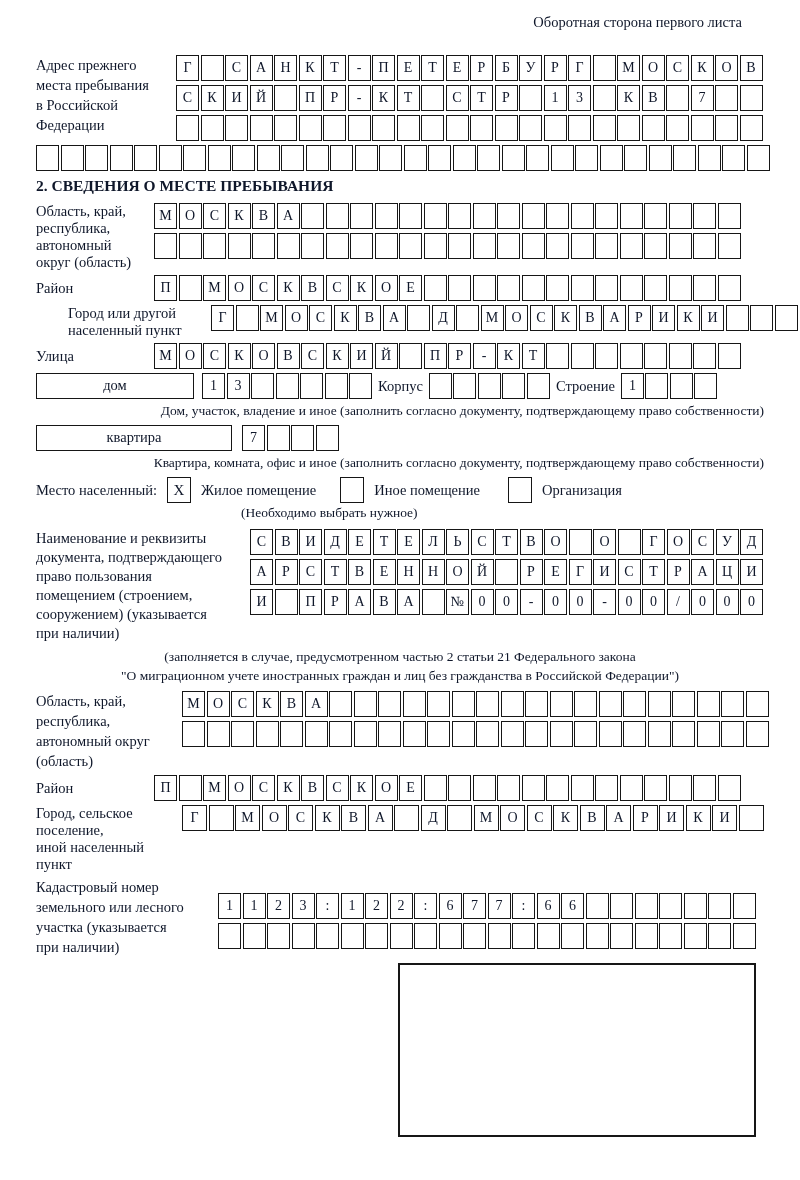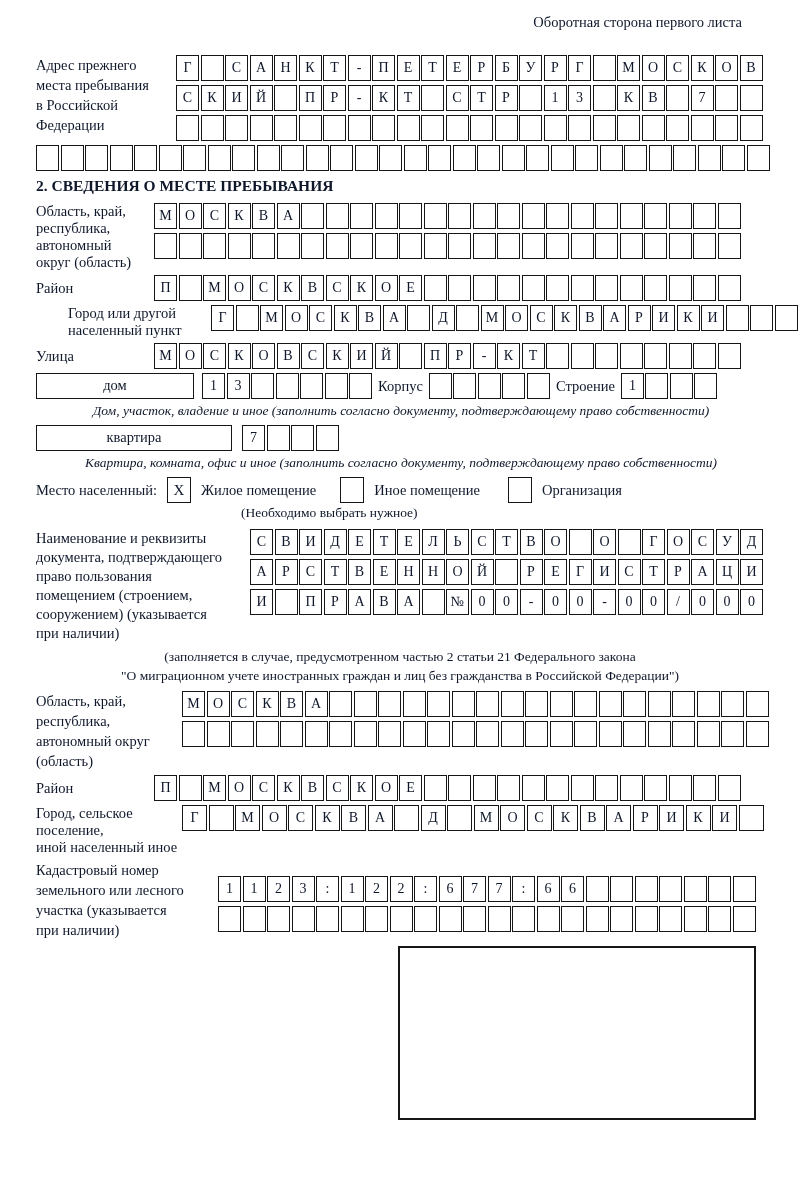--- a/index.html
+++ b/index.html
@@ -9,21 +9,21 @@
   .frow{display:flex;align-items:flex-start;margin-bottom:4px;}
   .lbl{font-size:14.5px;line-height:17px;white-space:pre-line;flex:none;}
   .w-addr{width:140px;} .w-reg{width:118px;} .w-city{width:143px;margin-left:32px;}
   .w-doc{width:214px;} .w-kad{width:182px;} .w-reg2{width:146px;}
   .rows{display:flex;flex-direction:column;gap:4px;}
   .cellrow{display:flex;gap:1.5px;flex:none;}
   .cell{flex:none;width:23px;height:26px;box-sizing:border-box;border:1.6px solid #161616;
         font-size:14px;line-height:23px;text-align:center;background:#fff;}
   .wide .cell{width:25px;}
   .caption{font-size:13.5px;text-align:center;margin:2px 0 6px 0;line-height:16px;}
-  .caption.left{text-align:center;margin-left:2px;font-style:italic;}
+  .caption.left{text-align:right;margin-left:2px;}
   .sec-title{font-size:15.5px;font-weight:bold;margin:6px 0 8px 0;}
   .namedbox{flex:none;box-sizing:border-box;border:1.6px solid #161616;height:26px;
             font-size:14.5px;text-align:center;line-height:23px;background:#fff;}
   .housebox{width:158px;margin-right:8px;}
   .aptbox{width:196px;margin-right:10px;}
   .inline-lbl{font-size:14.5px;line-height:26px;margin:0 6px;flex:none;}
   .stayrow{display:flex;align-items:center;gap:10px;margin:6px 0 2px 0;font-size:14.5px;}
   .checkbox{flex:none;width:24px;height:26px;box-sizing:border-box;border:1.6px solid #161616;
             display:flex;align-items:center;justify-content:center;font-size:15px;background:#fff;}
   .hint{font-size:13.5px;margin:0 0 8px 205px;}
@@ -533,21 +533,21 @@
         <span class="cell"></span>
         <span class="cell"></span>
         <span class="cell"></span>
         <span class="cell"></span>
         <span class="cell"></span>
       </div>
   </div>
 
   <div class="frow">
     <div class="lbl w-reg2">Город, сельское поселение,
-иной населенный иное</div>
+иной населенный пункт</div>
     <div class="cellrow wide">
         <span class="cell">Г</span>
         <span class="cell"></span>
         <span class="cell">М</span>
         <span class="cell">О</span>
         <span class="cell">С</span>
         <span class="cell">К</span>
         <span class="cell">В</span>
         <span class="cell">А</span>
         <span class="cell"></span>

